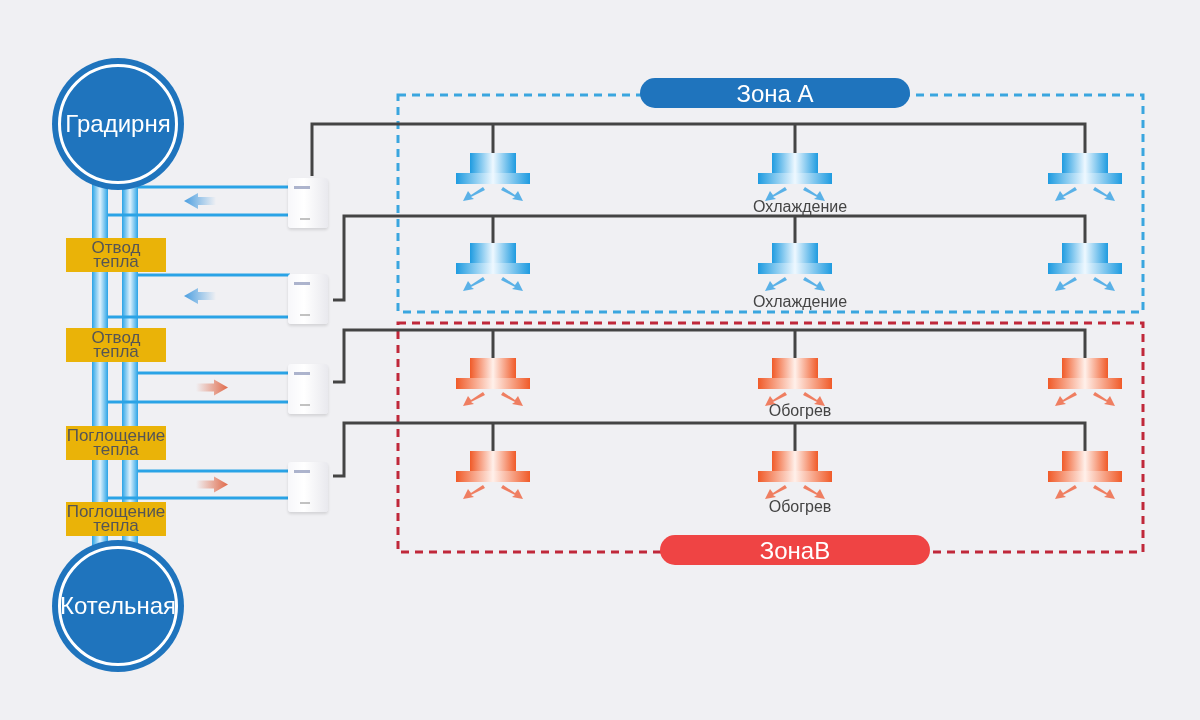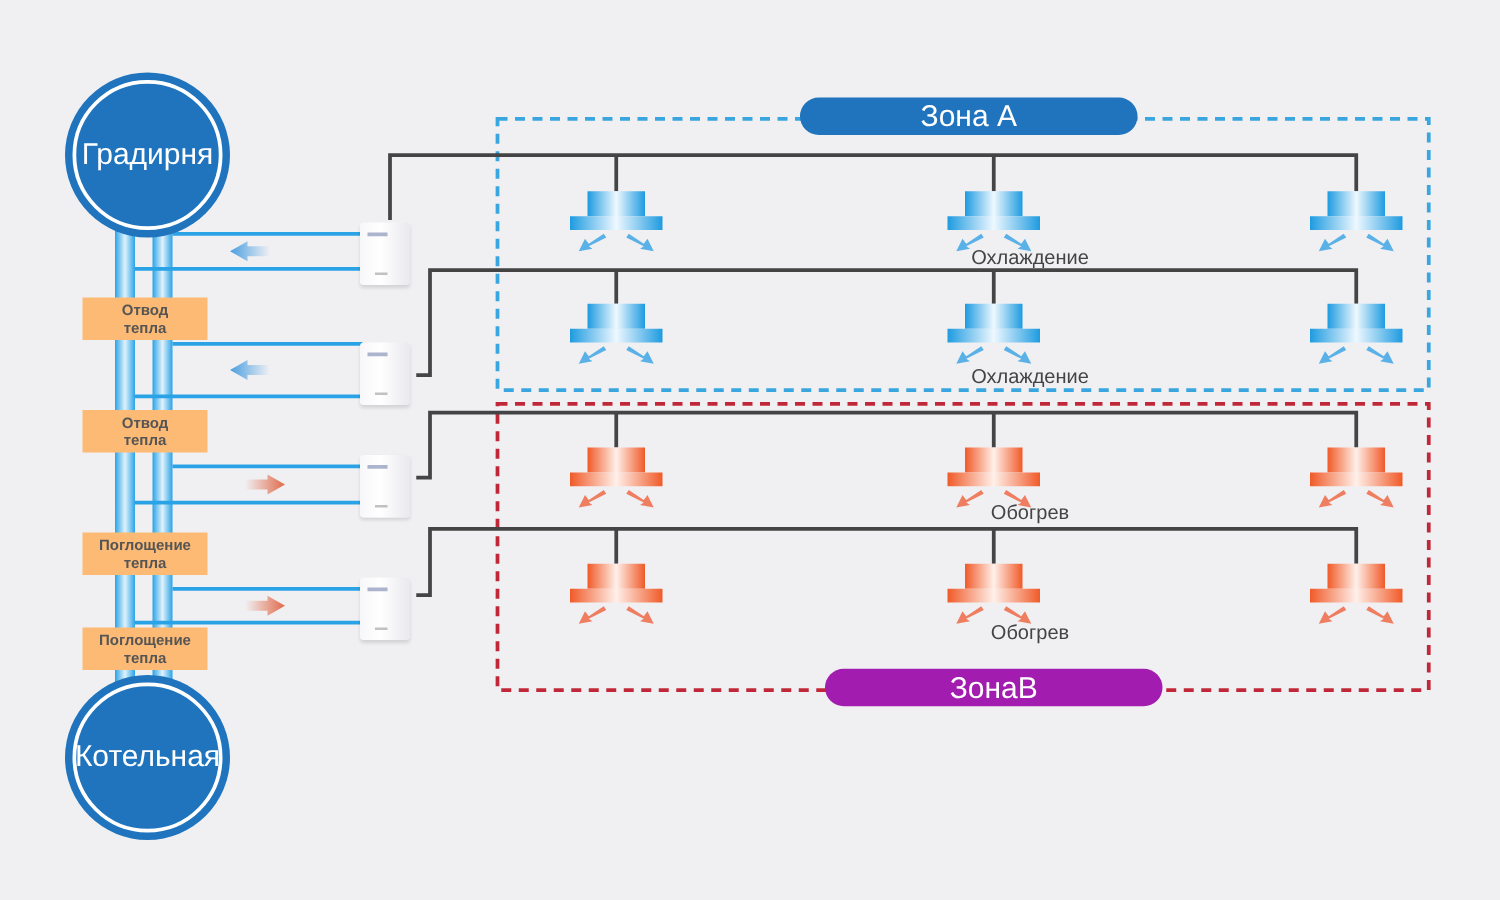--- a/index.html
+++ b/index.html
@@ -2,23 +2,23 @@
 <html><head>
 <meta charset="utf-8">
 <style>
   html, body { margin:0; padding:0; }
   body { width:1200px; height:720px; background:#f0f0f3; font-family:"Liberation Sans", sans-serif; position:relative; overflow:hidden; }
   #diagram { position:absolute; left:0; top:0; width:1200px; height:720px; }
   .abs { position:absolute; }
   .circle { position:absolute; width:132px; height:132px; border-radius:50%; background:#1f74bd; box-sizing:border-box; display:flex; align-items:center; justify-content:center; }
   .circle .ring { position:absolute; left:6px; top:6px; right:6px; bottom:6px; border:3px solid #ffffff; border-radius:50%; }
   .circle span { color:#fff; font-size:24px; position:relative; white-space:nowrap; }
-  .side-label { position:absolute; width:100px; background:#fdba74; text-align:center; font-size:12px; color:#555; line-height:14px; padding:3px 0;font-weight:bold; }
+  .side-label { position:absolute; width:100px; background:#eab308; text-align:center; font-size:17px; color:#555; line-height:14px; padding:3px 0; }
   .zone-pill { position:absolute; height:30px; border-radius:15px; color:#fff; font-size:24px; display:flex; align-items:flex-end; justify-content:center; }
-  .mode-label { position:absolute; font-size:16px; color:#444; transform:translateX(-50%); white-space:nowrap;margin-left:24px; }
+  .mode-label { position:absolute; font-size:16px; color:#444; transform:translateX(-50%); white-space:nowrap; }
   .unit { position:absolute; width:48px; height:58px; }
   .unit .body { position:absolute; left:4px; top:6px; width:40px; height:50px; background:linear-gradient(90deg,#f7f7fa 0%,#ffffff 40%,#e9e9ee 100%); border-radius:3px; box-shadow:0 2px 3px rgba(0,0,0,0.12); }
   .unit .logo { position:absolute; left:10px; top:14px; width:16px; height:3px; background:#8a94b8; opacity:.7; }
   .unit .vent { position:absolute; left:16px; top:46px; width:10px; height:2px; background:#999; opacity:.6; }
 </style>
 </head>
 <body>
 
 <div id="diagram">
 
@@ -153,21 +153,21 @@
     <div>тепла</div>
   </div>
   <div class="side-label" style="left:66px;top:502px">
     <div>Поглощение</div>
     <div>тепла</div>
   </div>
 
   <div class="zone-pill" style="left:640px;top:78px;width:270px;background:#1f74bd">
     <span>Зона A</span>
   </div>
-  <div class="zone-pill" style="left:660px;top:535px;width:270px;background:#a21caf">
+  <div class="zone-pill" style="left:660px;top:535px;width:270px;background:#ef4444">
     <span>ЗонаB</span>
   </div>
 
   <div class="mode-label" style="left:800px;top:198px">Охлаждение</div>
   <div class="mode-label" style="left:800px;top:293px">Охлаждение</div>
   <div class="mode-label" style="left:800px;top:402px">Обогрев</div>
   <div class="mode-label" style="left:800px;top:498px">Обогрев</div>
 
   <div class="unit" style="left:284px;top:172px">
       <div class="body"></div>

